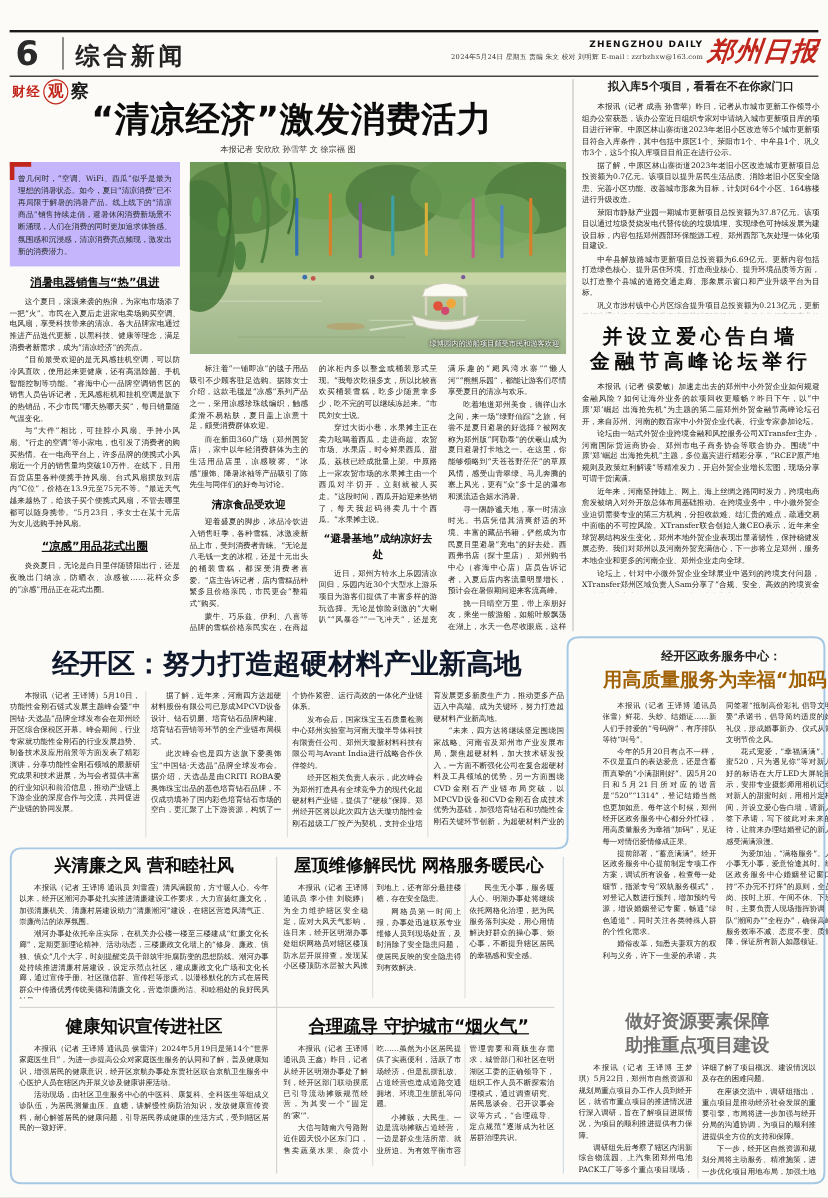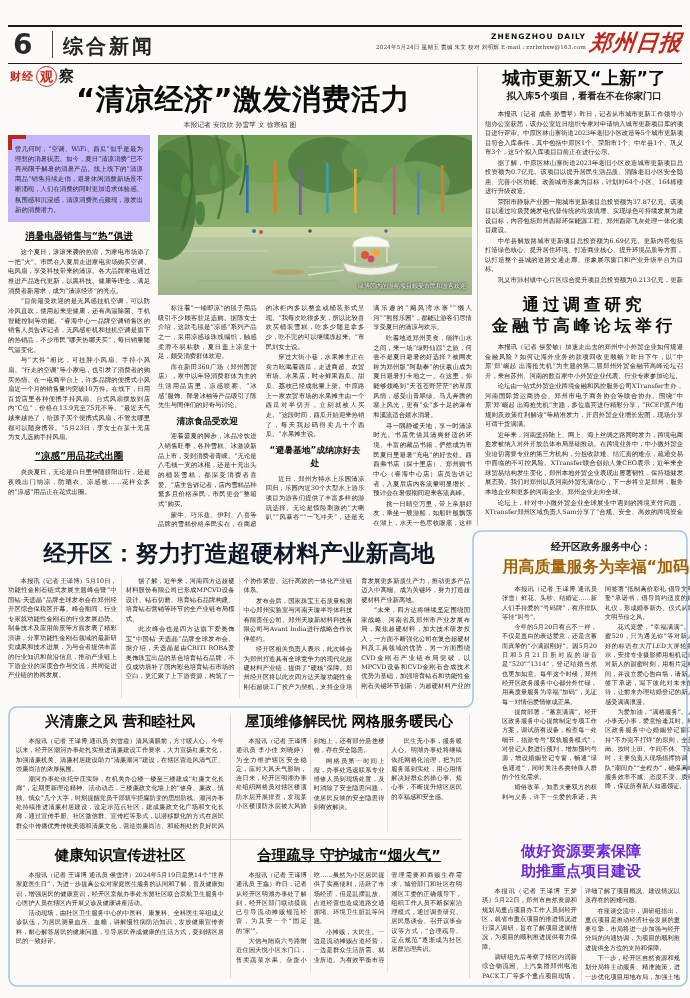--- a/index.html
+++ b/index.html
@@ -74,21 +74,21 @@
   .gov-body{column-count:2;column-gap:8px;height:238px;overflow:hidden;
             font-size:6.2px;line-height:1.5;text-align:justify;}
   .mini-title{font-size:14.5px;font-weight:bold;font-family:"DejaVu Sans",sans-serif;text-align:center;
               color:#0c0c0c;margin:2px 0 5px;}
   .qing{position:absolute;left:16px;top:710px;width:208px;height:124px;overflow:hidden;}
   .roof{position:absolute;left:236px;top:710px;width:226px;height:124px;overflow:hidden;}
   .health{position:absolute;left:16px;top:844px;width:208px;height:138px;overflow:hidden;}
   .guide{position:absolute;left:236px;top:846px;width:226px;height:136px;overflow:hidden;}
   .res{position:absolute;left:482px;top:840px;width:198px;height:142px;overflow:hidden;}
   .res-title{font-size:15px;font-weight:bold;font-family:"DejaVu Sans",sans-serif;text-align:center;
-             color:#6d28d9;line-height:1.3;margin:2px 0 5px;}
+             color:#737373;line-height:1.3;margin:2px 0 5px;}
   .b1col{font-size:6.2px;line-height:1.5;text-align:justify;overflow:hidden;}
   .b3col{column-count:3;column-gap:7px;column-rule:1px solid #e2e0da;font-size:6.2px;line-height:1.5;
          text-align:justify;overflow:hidden;}
   .b2col{column-count:2;column-gap:8px;column-rule:1px solid #e2e0da;font-size:6.2px;line-height:1.5;
          text-align:justify;overflow:hidden;}
   .qing .b1col{height:96px;} .roof .b3col{height:96px;}
   .health .b1col{height:108px;} .guide .b3col{height:102px;} .res .b2col{height:96px;}
   .vsep-a{position:absolute;left:230px;top:714px;width:1px;height:264px;background:#d7d5cf;}
   .vsep-b{position:absolute;left:469px;top:714px;width:1px;height:264px;background:#cfdde9;}
   .hsep{position:absolute;left:16px;top:839px;width:446px;height:1px;background:#d7d5cf;}
@@ -205,33 +205,32 @@
         <p class="para">吃着地道郑州美食，徜徉山水之间，来一场“绿野仙踪”之旅，何尝不是夏日避暑的好选择？被网友称为郑州版“阿勒泰”的伏羲山成为夏日避暑打卡地之一。在这里，你能够领略到“天苍苍野茫茫”的草原风情，感受山青翠绿、马儿奔腾的塞上风光，更有“众”多十足的瀑布和溪流适合嬉水消暑。</p>
         <p class="para">寻一隅静谧天地，享一时清凉时光。书店凭借其清爽舒适的环境、丰富的藏品书籍，俨然成为市民夏日里避暑“充电”的好去处。西西弗书店（探十里店）、郑州购书中心（睿海中心店）店员告诉记者，入夏后店内客流量明显增长，预计会在暑假期间迎来客流高峰。</p>
         <p class="para">挑一日晴空万里，带上亲朋好友，乘坐一艘游船，如船叶般飘荡在湖上，水天一色尽收眼底，这样的悠闲自在怎不让人心动？郑州绿博园在夏季成为市民游玩的热门地，园内的游船项目让人们尽情享受水上乐趣，观水区域更是热闹非凡，吸引了大批市民带孩子前往，感受夏日的欢乐惬意。</p>
       </div>
   </div>
 
   <div class="vrule"></div>
 
   <div class="right-col">
     <div>
-      <h2 class="r1-title" style="margin:0;">城市更新又“上新”了</h2>
       <div class="r1-sub">拟入库5个项目，看看在不在你家门口</div>
       <div class="rbody r1-body">
           <p class="para">本报讯（记者 成燕 孙雪苹）昨日，记者从市城市更新工作领导小组办公室获悉，该办公室近日组织专家对申请纳入城市更新项目库的项目进行评审。中原区林山寨街道2023年老旧小区改造等5个城市更新项目符合入库条件，其中包括中原区1个、荥阳市1个、中牟县1个、巩义市3个，这5个拟入库项目目前正在进行公示。</p>
           <p class="para">据了解，中原区林山寨街道2023年老旧小区改造城市更新项目总投资额为0.7亿元。该项目以提升居民生活品质、消除老旧小区安全隐患、完善小区功能、改善城市形象为目标，计划对64个小区、164栋楼进行升级改造。</p>
           <p class="para">荥阳市静脉产业园一期城市更新项目总投资额为37.87亿元。该项目以通过垃圾焚烧发电代替传统的垃圾填埋、实现绿色可持续发展为建设目标，内容包括郑州西部环保能源工程、郑州西部飞灰处理一体化项目建设。</p>
           <p class="para">中牟县解放路城市更新项目总投资额为6.69亿元。更新内容包括打造绿色核心、提升居住环境、打造商业核心、提升环境品质等方面，以打造整个县城的道路交通走廊、形象展示窗口和产业升级平台为目标。</p>
           <p class="para">巩义市涉村镇中心片区综合提升项目总投资额为0.213亿元，更新目标为通过优化和更新升级镇区基础配套设施，为群众构筑宜居宜业的生活环境，提升群众生活品质，提高群众居住满意度。该项目拟建设农贸市场一座、停车场一处，并配套相关设施。</p>
         </div>
     </div>
     <div>
       <h2 class="r2-title" style="margin:10px 0 6px;">
-        <span>通过调查研究</span><br>
+        <span>并设立爱心告白墙</span><br>
         <span>金融节高峰论坛举行</span>
       </h2>
       <div class="rbody r2-body">
           <p class="para">本报讯（记者 侯爱敏）加速走出去的郑州中小外贸企业如何规避金融风险？如何让海外业务的款项回收更顺畅？昨日下午，以“中原‘郑’崛起 出海抢先机”为主题的第二届郑州外贸金融节高峰论坛召开，来自苏州、河南的数百家中小外贸企业代表、行业专家参加论坛。</p>
           <p class="para">论坛由一站式外贸企业跨境金融和风控服务公司XTransfer主办，河南国际货运商协会、郑州市电子商务协会等联合协办。围绕“中原‘郑’崛起 出海抢先机”主题，多位嘉宾进行精彩分享，“RCEP原产地规则及政策红利解读”等精准发力，开启外贸企业增长宏图，现场分享可谓干货满满。</p>
           <p class="para">近年来，河南坚持陆上、网上、海上丝绸之路同时发力，跨境电商愈发被纳入对外开放总体布局基础推动。在跨境业务中，中小微外贸企业迫切需要专业的第三方机构，分担收款难、结汇贵的难点，疏通交易中面临的不可控风险。XTransfer联合创始人兼CEO表示，近年来全球贸易结构发生变化，郑州本地外贸企业表现出显著韧性，保持稳健发展态势。我们对郑州以及河南外贸充满信心，下一步将立足郑州，服务本地企业和更多的河南企业、郑州企业走向全球。</p>
           <p class="para">论坛上，针对中小微外贸企业全球展业中遇到的跨境支付问题，XTransfer郑州区域负责人Sam分享了“合规、安全、高效的跨境资金一站式解决方案”；中国信保河南跨境中心主任白云飞介绍了商事认证如何为企业赋能，助力广大中小微外贸企业全球展业；链接（江苏）信息技术有限公司董事长徐丹阳围绕企业开拓市场中不可避免的外贸风险，给出了应对之策。</p>
         </div>
     </div>
   </div>

